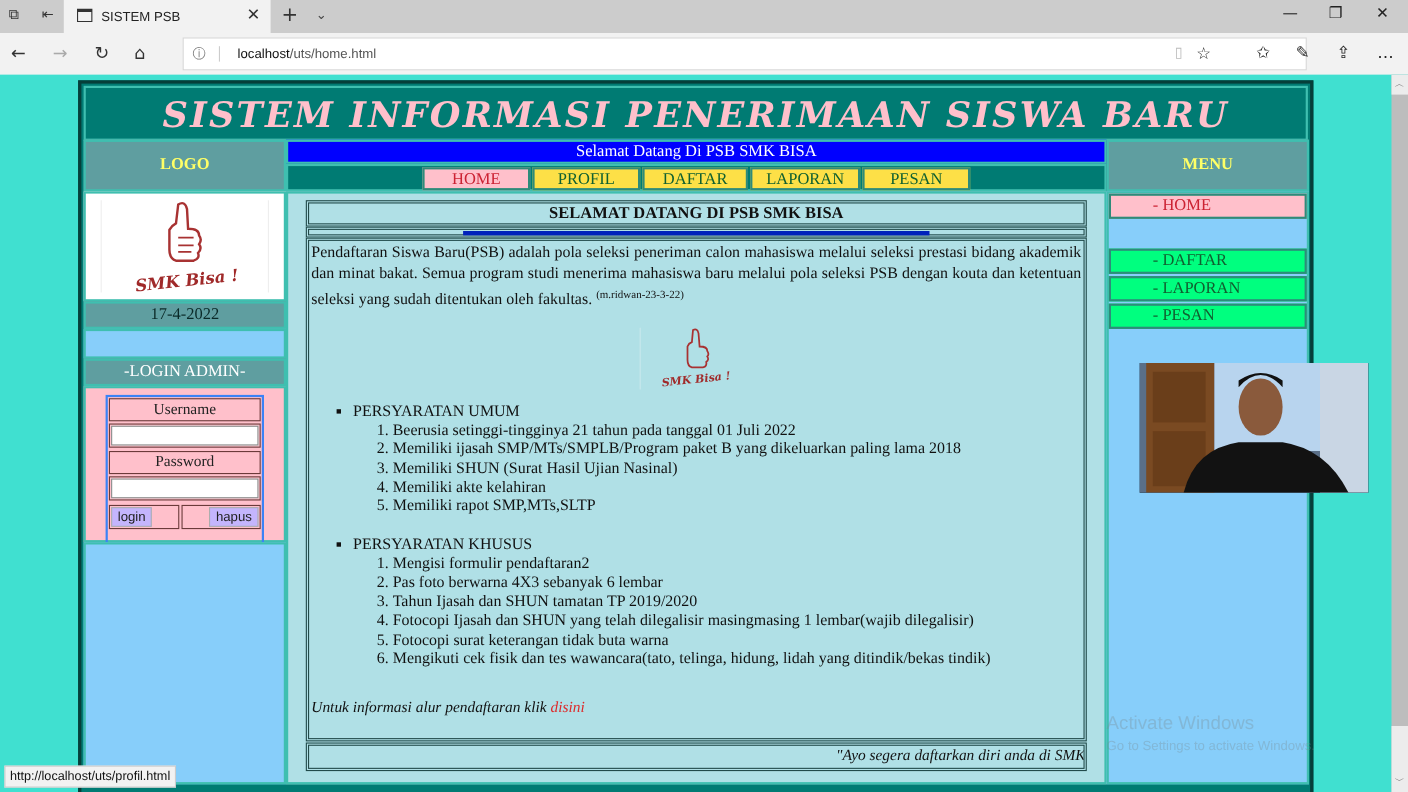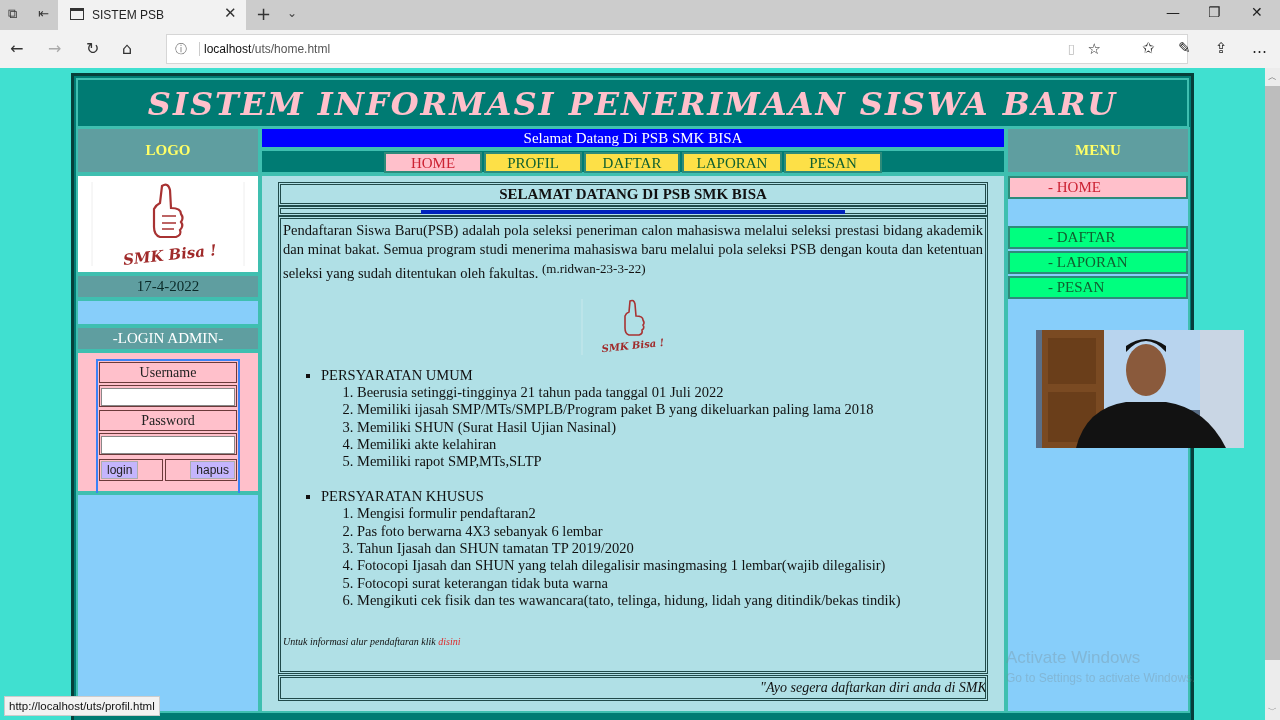--- a/index.html
+++ b/index.html
@@ -15,21 +15,21 @@
   .tab .tab-close { position: absolute; left: 166px; top: 4px; font-family: "DejaVu Sans", sans-serif; font-size: 15px; color: #333; }
   .new-tab { position: absolute; left: 256px; top: 3px; font-family: "DejaVu Sans", sans-serif; font-size: 18px; color: #333; }
   .tab-list { position: absolute; left: 287px; top: 6px; font-family: "DejaVu Sans", sans-serif; font-size: 12px; color: #444; }
   .win-btn { position: absolute; top: 4px; font-family: "DejaVu Sans", sans-serif; font-size: 14px; color: #222; }
 
   .addrbar { position: absolute; left: 0; top: 30px; width: 1280px; height: 38px; background: #f2f2f2; }
   .nav-btn { position: absolute; top: 9px; font-family: "DejaVu Sans", sans-serif; font-size: 16px; color: #333; }
   .nav-btn.disabled { color: #aaa; }
   .url-box { position: absolute; left: 166px; top: 4px; width: 1022px; height: 30px; background: #fff; border: 1px solid #d6d6d6; }
   .url-info { position: absolute; left: 8px; top: 6px; font-family: "DejaVu Sans", sans-serif; font-size: 12px; color: #777; }
-  .url-text { position: absolute; left: 32px; top: 7px; font-family: "Liberation Sans", sans-serif; font-size: 12px; color: #555; border-left: 1px solid #ccc; padding-left: 4px; }
+  .url-text { position: absolute; left: 32px; top: 7px; font-family: "Liberation Sans", sans-serif; font-size: 12px; color: #555; border-left: 1px solid #ccc; padding-left: 16px; }
   .url-text .host { color: #111; }
   .reading-ico { position: absolute; right: 112px; top: 6px; font-family: "DejaVu Sans", sans-serif; font-size: 13px; color: #bbb; }
   .fav-ico { position: absolute; right: 86px; top: 5px; font-family: "DejaVu Sans", sans-serif; font-size: 15px; color: #222; }
   .tool-ico { position: absolute; top: 9px; font-family: "DejaVu Sans", sans-serif; font-size: 15px; color: #222; }
   .chrome-sep { position: absolute; left: 0; top: 68px; width: 1280px; height: 2px; background: #40e0d0; }
 
   
   .vscroll { position: absolute; left: 1265px; top: 68px; width: 15px; height: 652px; background: #bdbdbd; }
   .vscroll .up { position: absolute; left: 0; top: 0; width: 15px; height: 18px; background: #ececec; font-family: "DejaVu Sans", sans-serif; font-size: 9px; color: #666; text-align: center; line-height: 18px; }
   .vscroll .down { position: absolute; left: 0; bottom: 0; width: 15px; height: 60px; background: #ececec; font-family: "DejaVu Sans", sans-serif; font-size: 9px; color: #666; text-align: center; padding-top: 44px; }
@@ -60,27 +60,27 @@
   .lf-btn { position: absolute; top: 1px; height: 18px; font-family: "Liberation Sans", sans-serif; font-size: 12px; background: #c4b5fd; border: 1px solid #adadad; color: #222; padding: 0 5px; line-height: 16px; }
   .left-fill { left: 2px; top: 417px; width: 184px; height: 220px; background: #87cefa; }
 
   .main { left: 186px; top: 98px; width: 746px; height: 539px; background: #b0e0e6; }
   .mbox { position: absolute; border: 3px double #214a4a; background: #b0e0e6; }
   .main-title { left: 16px; top: 6px; width: 710px; height: 24px; text-align: center; font-weight: bold; font-size: 15px; line-height: 18px; color: #111; }
   .rule-box { left: 16px; top: 30px; width: 710px; height: 10px; }
   .rule-box .rule { position: absolute; left: 140px; top: 1px; width: 424px; height: 4px; background: #0022bb; }
   .content-box { left: 16px; top: 40px; width: 710px; height: 458px; padding: 2px 2px; font-size: 14.5px; color: #111; }
   .intro { text-align: justify; line-height: 19px; }
-  .intro sup { font-size: 13px; vertical-align: 5px; }
+  .intro sup { font-size: 10px; vertical-align: 5px; }
   .center-logo { width: 106px; height: 60px; margin: 14px auto 8px; }
   .req-list { list-style: square; margin-left: 38px; }
   .req-list > li { margin-top: 10px; line-height: 17px; }
   .req-list ol { margin-left: 36px; list-style: decimal; }
   .req-list ol li { line-height: 17.3px; }
-  .info-line { position: absolute; left: 2px; top: 417px; font-style: italic; font-size: 10px; color: #111; }
+  .info-line { position: absolute; left: 2px; top: 417px; font-style: italic; font-size: 14px; color: #111; }
   .info-line a { color: #dd2a2a; text-decoration: none; }
   .marquee-box { left: 16px; top: 499px; width: 710px; height: 26px; overflow: hidden; }
   .marquee-text { position: absolute; right: 0; top: 2px; font-style: italic; font-size: 14px; color: #111; white-space: nowrap; }
 
   .rmenu { left: 932px; top: 98px; width: 184px; height: 539px; background: #87cefa; padding-top: 1px; }
   .rmenu-item { position: absolute; left: 0; width: 180px; height: 23px; border: 2px solid #2e8b7a; background: #00ff7f; color: #106030; font-size: 15px; padding-left: 38px; line-height: 19px; cursor: pointer; }
   .rmenu-item.active { background: #ffc0cb; color: #cc2233; }
 
   .webcam { position: absolute; left: 1036px; top: 330px; width: 208px; height: 118px; overflow: hidden; background: #26384a; }
   .status-url { position: absolute; left: 4px; top: 696px; height: 20px; padding: 0 4px; background: #f2f2f2; border: 1px solid #ccc; font-family: "Liberation Sans", sans-serif; font-size: 11.5px; color: #111; line-height: 18px; }

